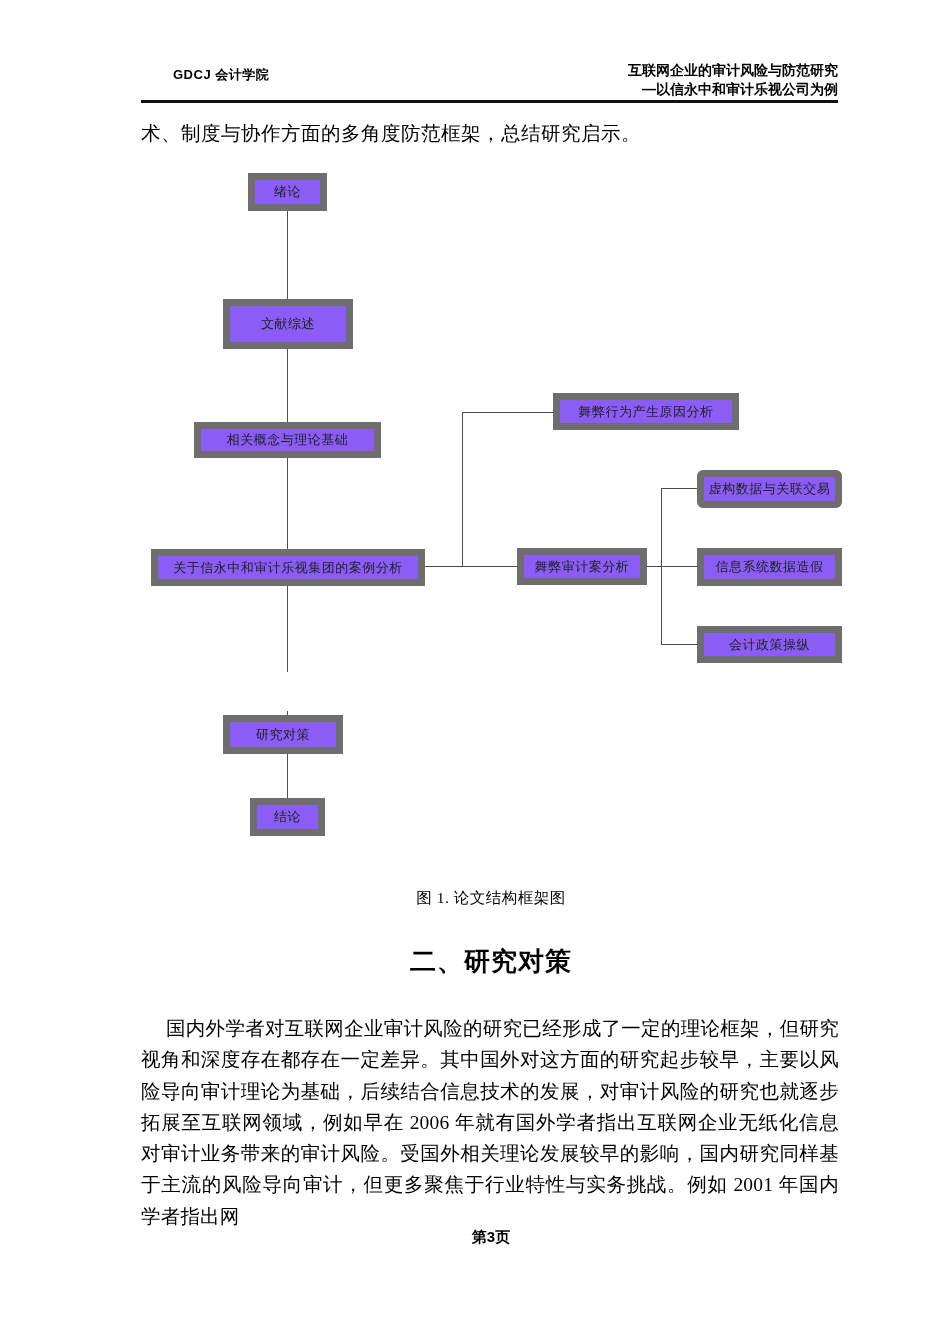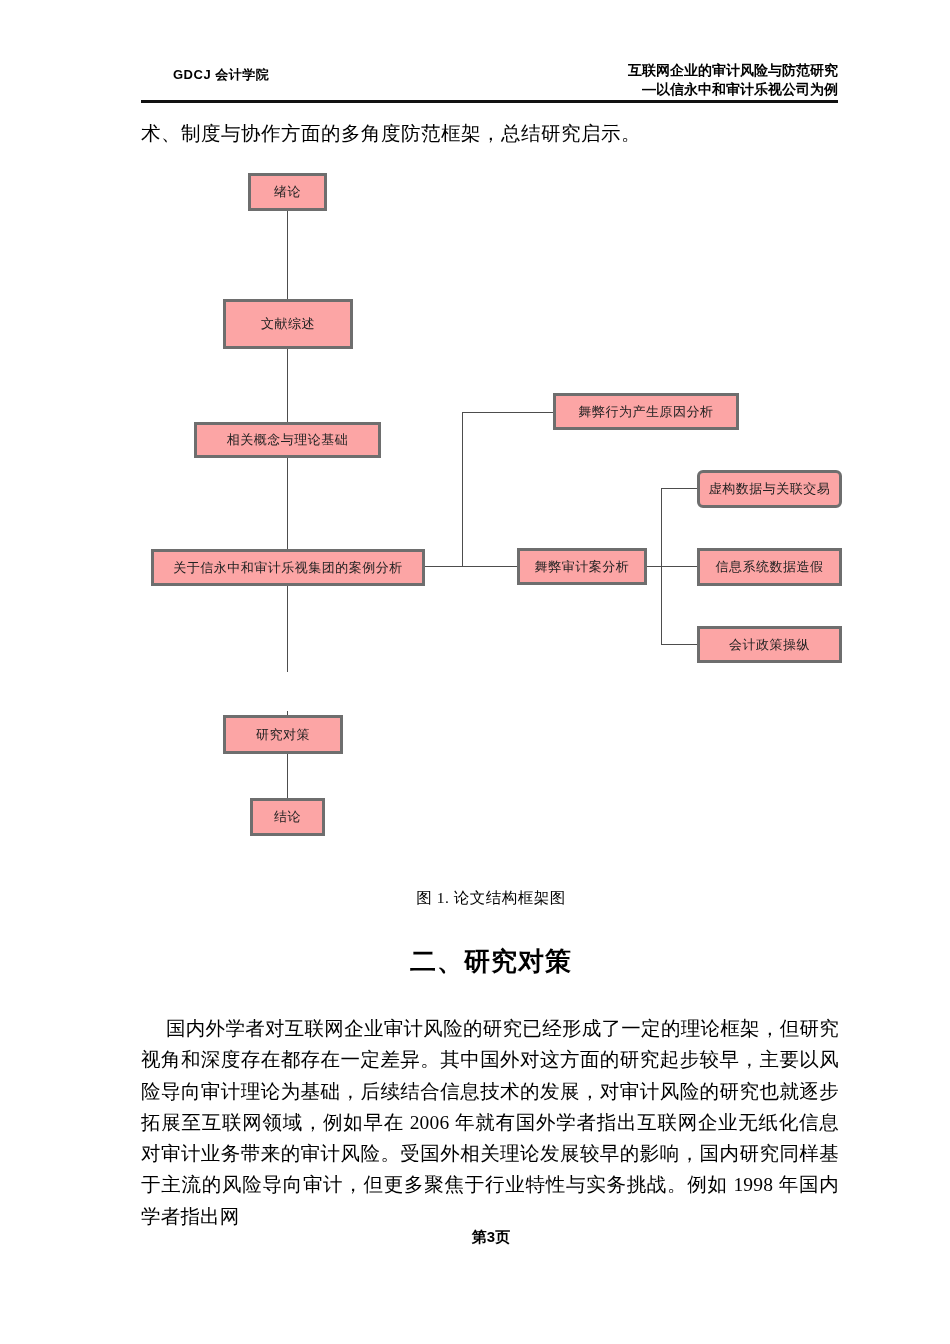--- a/index.html
+++ b/index.html
@@ -58,22 +58,22 @@
   .flowchart {
     position: absolute;
     left: 0;
     top: 0;
     width: 950px;
     height: 880px;
   }
   .fc-node {
     position: absolute;
     box-sizing: border-box;
-    border: 3px solid #ec4899;
-    background: #fca5a5;
+    border: 7px solid #ec4899;
+    background: #8b5cf6;
     display: flex;
     align-items: center;
     justify-content: center;
     font-size: 13px;
     letter-spacing: 0.5px;
     color: #222222;
     white-space: nowrap;
     z-index: 2;
   }
   .fc-edge {
@@ -170,17 +170,17 @@
       <div class="fc-node" style="left: 517px; top: 548px; width: 130px; height: 37px; border-color: rgb(110, 110, 110);">舞弊审计案分析</div>
       <div class="fc-node" style="left: 697px; top: 470px; width: 145px; height: 38px; border-color: rgb(110, 110, 110); border-radius: 6px;">虚构数据与关联交易</div>
       <div class="fc-node" style="left: 697px; top: 548px; width: 145px; height: 38px; border-color: rgb(110, 110, 110);">信息系统数据造假</div>
       <div class="fc-node" style="left: 697px; top: 626px; width: 145px; height: 37px; border-color: rgb(110, 110, 110);">会计政策操纵</div>
     </div>
 
   <div class="fig-caption">图 1. 论文结构框架图</div>
 
   <div class="section-heading">二、研究对策</div>
 
-  <div class="body-paragraph">国内外学者对互联网企业审计风险的研究已经形成了一定的理论框架，但研究视角和深度存在都存在一定差异。其中国外对这方面的研究起步较早，主要以风险导向审计理论为基础，后续结合信息技术的发展，对审计风险的研究也就逐步拓展至互联网领域，例如早在 2006 年就有国外学者指出互联网企业无纸化信息对审计业务带来的审计风险。受国外相关理论发展较早的影响，国内研究同样基于主流的风险导向审计，但更多聚焦于行业特性与实务挑战。例如 1998 年国内学者指出网</div>
+  <div class="body-paragraph">国内外学者对互联网企业审计风险的研究已经形成了一定的理论框架，但研究视角和深度存在都存在一定差异。其中国外对这方面的研究起步较早，主要以风险导向审计理论为基础，后续结合信息技术的发展，对审计风险的研究也就逐步拓展至互联网领域，例如早在 2006 年就有国外学者指出互联网企业无纸化信息对审计业务带来的审计风险。受国外相关理论发展较早的影响，国内研究同样基于主流的风险导向审计，但更多聚焦于行业特性与实务挑战。例如 2001 年国内学者指出网</div>
 
   <div class="footer-page">第3页</div>
 
 </div>
 
 </body></html>

